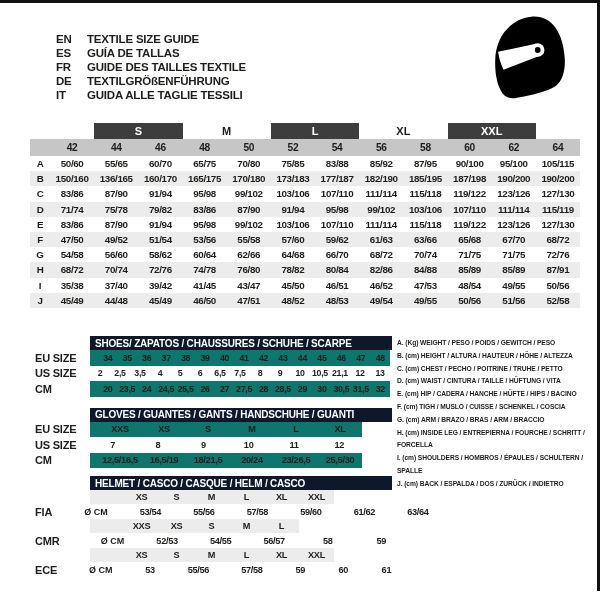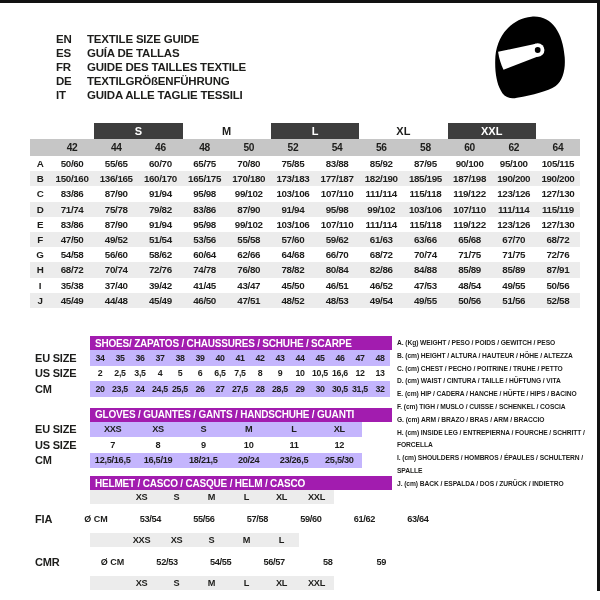--- a/index.html
+++ b/index.html
@@ -25,38 +25,38 @@
   .band-dark { background:#3d3d3d; color:#ffffff; }
   .band-light { color:#1d1d1b; }
   .size-row { height:17px; background:#c6c6c6; }
   .t-cell { display:flex; align-items:center; justify-content:center; font-size:9.8px; font-weight:bold; letter-spacing:-0.35px; white-space:nowrap; }
   .size-row .t-cell { font-size:10.2px; }
   .t-row { height:15.2px; }
   .t-row.striped { background:#ececec; }
 
   
   .sections { position:absolute; left:30px; top:336px; width:362px; }
-  .sec-band { margin-left:60px; height:14px; background:#a21caf; color:#fff; display:flex; align-items:center;
+  .sec-band { margin-left:60px; height:14px; background:#0f172a; color:#fff; display:flex; align-items:center;
               padding-left:5px; font-size:10px; font-weight:bold; letter-spacing:-0.2px; white-space:nowrap; }
   .sec-row { display:flex; align-items:center; height:15.5px; }
   .sec-label { width:60px; padding-left:5px; font-size:11px; font-weight:bold; letter-spacing:-0.2px; }
   .sec-cells { display:flex; align-items:center; height:100%; }
-  .sec-cells.stripe { background:#c4b5fd; }
+  .sec-cells.stripe { background:#0f766e;padding-left:8px; }
   .shoes-cells { width:300px; }
   .gloves-cells { width:272px; }
   .sec-cell { flex:1; text-align:center; font-size:8.8px; font-weight:bold; letter-spacing:-0.3px; white-space:nowrap; }
   .gloves-cells .sec-cell { font-size:9.2px; }
   .gap { height:11px; }
   .gap-sm { height:8px; }
 
   
   .h-stripe { margin-left:60px; height:14px; background:#ececec; display:flex; align-items:center; }
   .h-unit { width:34px; font-size:9px; font-weight:bold; white-space:nowrap; }
   .h-cell { width:35px; text-align:center; font-size:9.2px; font-weight:bold; letter-spacing:-0.3px; white-space:nowrap; }
-  .h-valrow { display:flex; align-items:center; height:29px;gap:32px; }
+  .h-valrow { display:flex; align-items:center; height:15px;gap:32px; }
 
   
   .legend { position:absolute; left:397px; top:337px; width:220px; }
   .legend-line { font-size:7.6px; font-weight:bold; line-height:12.8px; letter-spacing:-0.1px;
                  transform:scaleX(0.88); transform-origin:0 50%; }
 </style>
 </head>
 <body>
 
 <div class="canvas">
@@ -301,21 +301,21 @@
             <span class="sec-cell">3,5</span>
             <span class="sec-cell">4</span>
             <span class="sec-cell">5</span>
             <span class="sec-cell">6</span>
             <span class="sec-cell">6,5</span>
             <span class="sec-cell">7,5</span>
             <span class="sec-cell">8</span>
             <span class="sec-cell">9</span>
             <span class="sec-cell">10</span>
             <span class="sec-cell">10,5</span>
-            <span class="sec-cell">16,6</span>
+            <span class="sec-cell">21,1</span>
             <span class="sec-cell">12</span>
             <span class="sec-cell">13</span>
           </div>
         </div>
         <div class="sec-row">
           <div class="sec-label">CM</div>
           <div class="sec-cells shoes-cells stripe">
             <span class="sec-cell">20</span>
             <span class="sec-cell">23,5</span>
             <span class="sec-cell">24</span>

